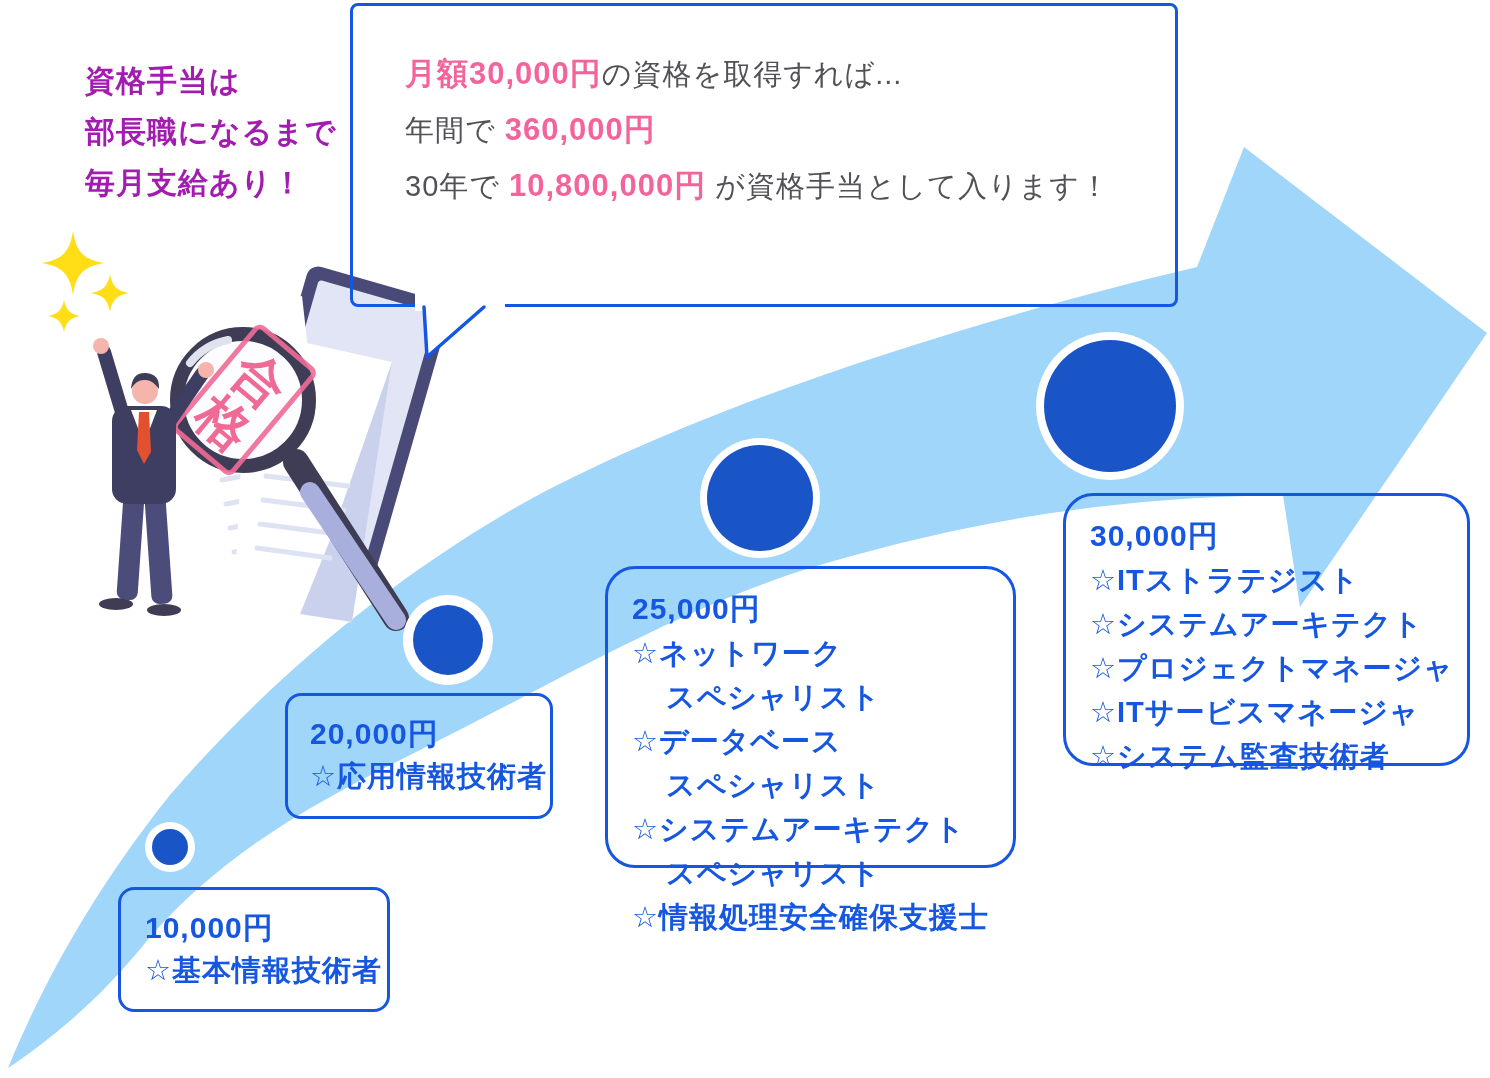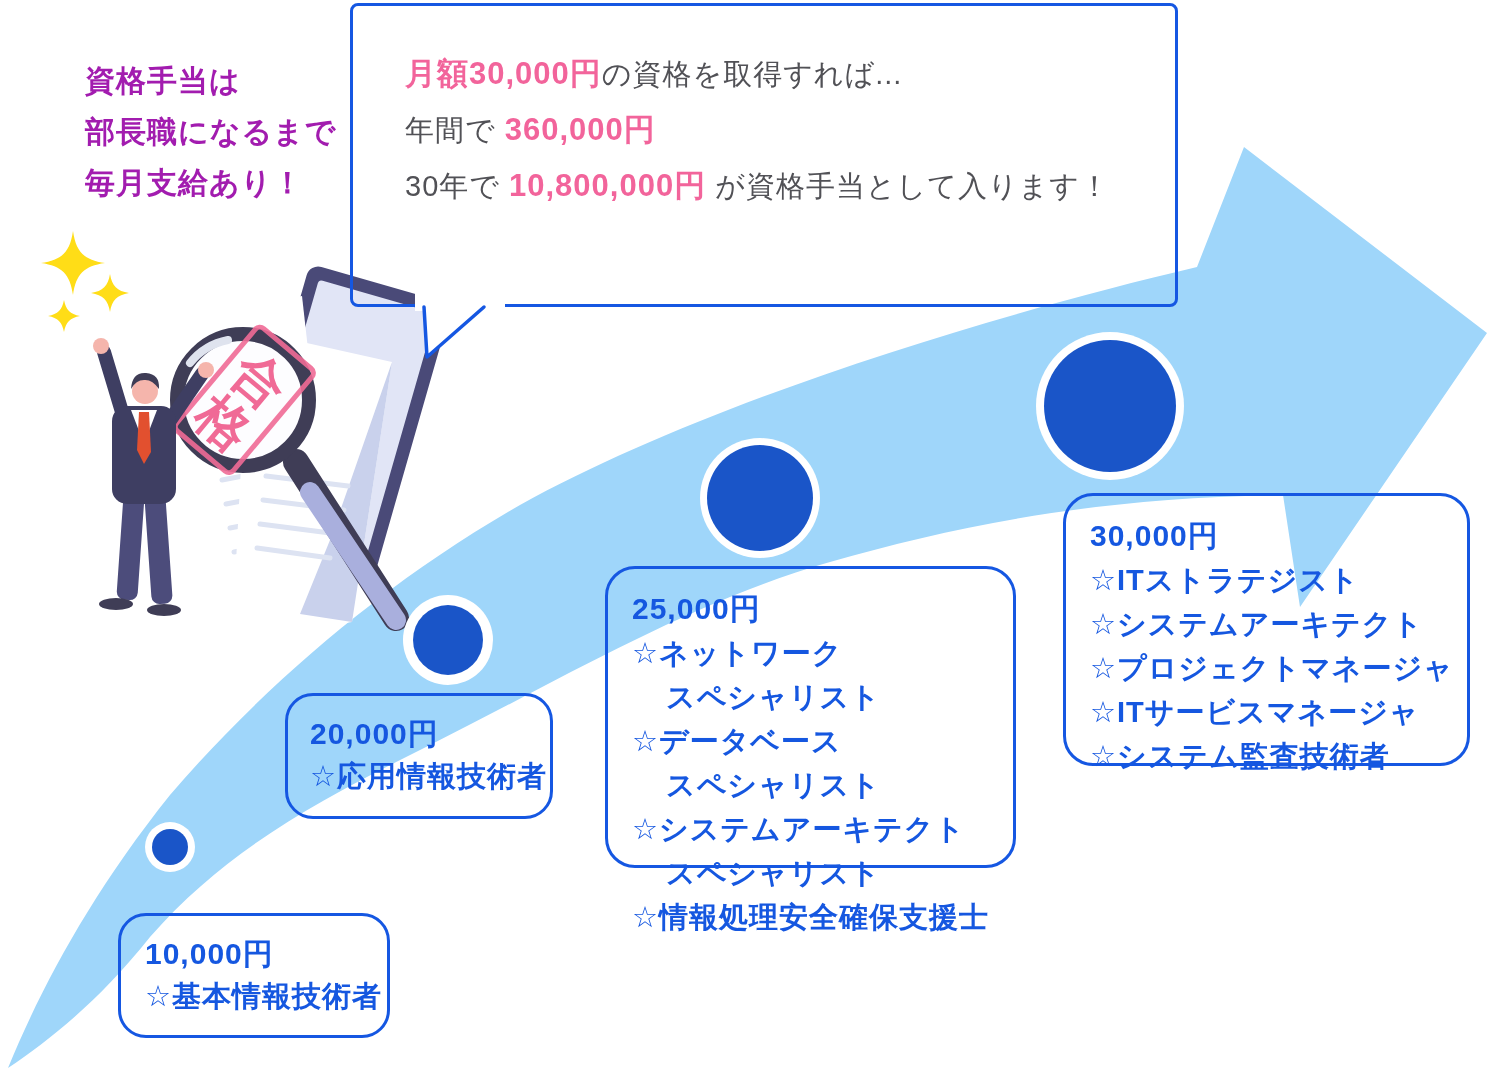--- a/index.html
+++ b/index.html
@@ -15,27 +15,27 @@
   .bubble{position:absolute;left:350px;top:3px;width:828px;height:304px;z-index:3;
           border:3px solid #1557e2;border-radius:8px;background:transparent;
           box-sizing:border-box;padding:40px 30px 0 52px;}
   .bubble .bline{line-height:55px;font-size:29px;color:#515156;font-weight:500;
                  letter-spacing:1px;white-space:nowrap;}
   .bubble .hl{color:#f2649b;font-weight:700;font-size:31px;}
 
   .tail-svg{position:absolute;left:395px;top:282px;z-index:4;}
 
   
-  .mbox{position:absolute;z-index:5;border:3px solid #1557e2;border-radius:28px;
+  .mbox{position:absolute;z-index:5;border:3px solid #1557e2;border-radius:16px;
         background:transparent;box-sizing:border-box;color:#1557e0;font-weight:700;
         letter-spacing:1px;}
   .mbox .amount{font-size:30px;line-height:43px;white-space:nowrap;}
   .mbox .line{font-size:29px;line-height:43px;white-space:nowrap;}
   .mbox .indent{padding-left:34px;}
-  .mbox1{left:118px;top:887px;width:272px;height:125px;padding:16px 22px 0 24px;margin-top:26px;}
+  .mbox1{left:118px;top:887px;width:272px;height:125px;padding:16px 22px 0 24px;}
   .mbox2{left:285px;top:693px;width:268px;height:126px;padding:16px 20px 0 22px;}
   .mbox3{left:605px;top:566px;width:411px;height:302px;padding:18px 20px 0 24px;border-radius:30px;}
   .mbox3 .amount,.mbox3 .line{line-height:44px;}
   .mbox4{left:1063px;top:493px;width:407px;height:273px;padding:18px 18px 0 24px;border-radius:30px;}
   .mbox4 .amount,.mbox4 .line{line-height:44px;}
 </style>
 </head>
 <body>
 
 <div class="canvas">

